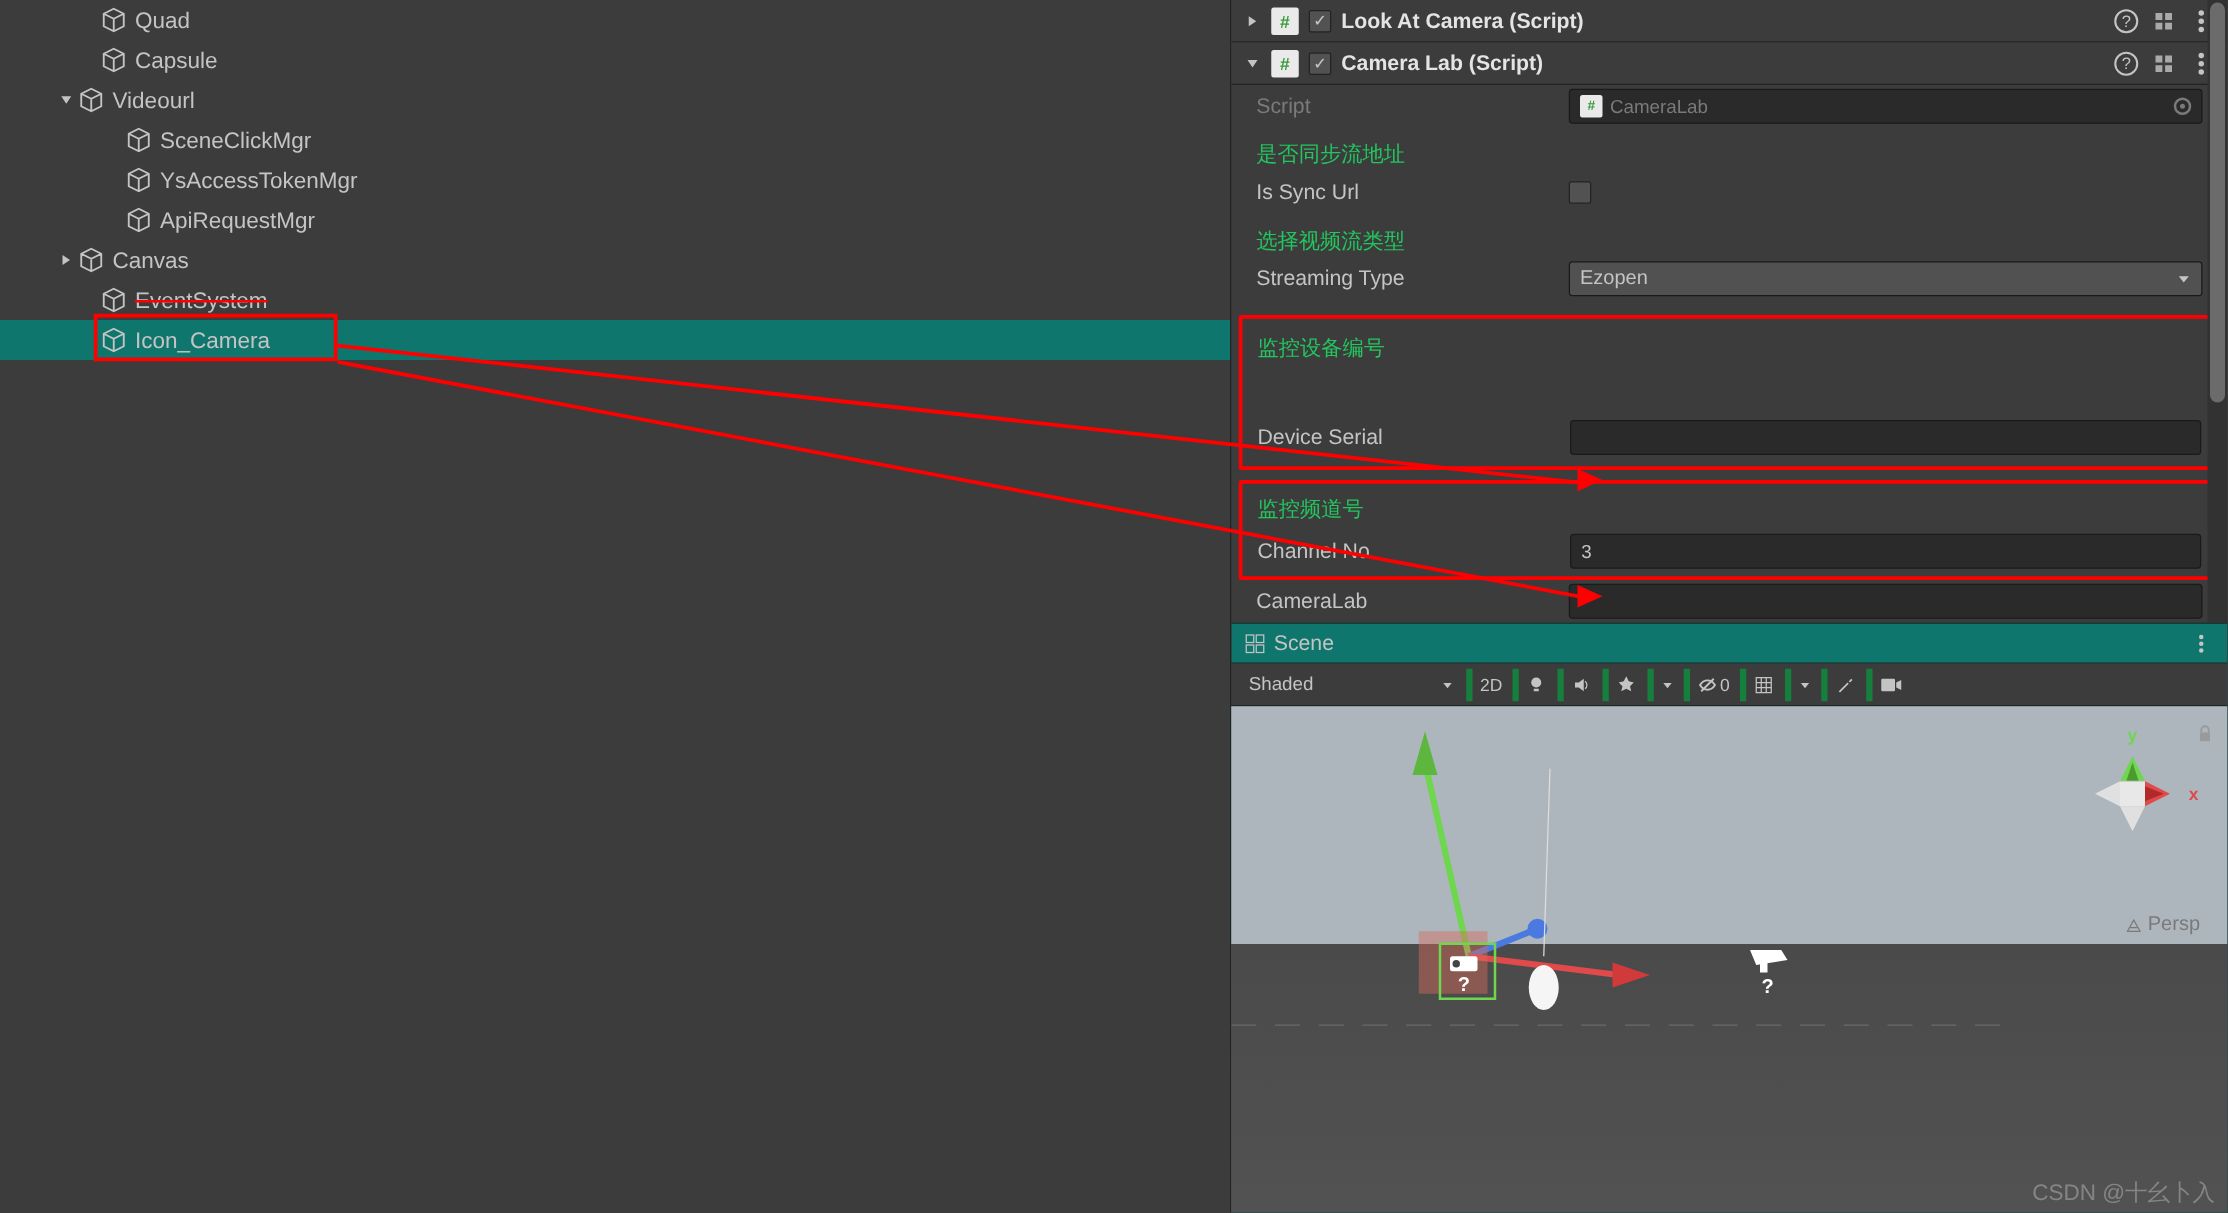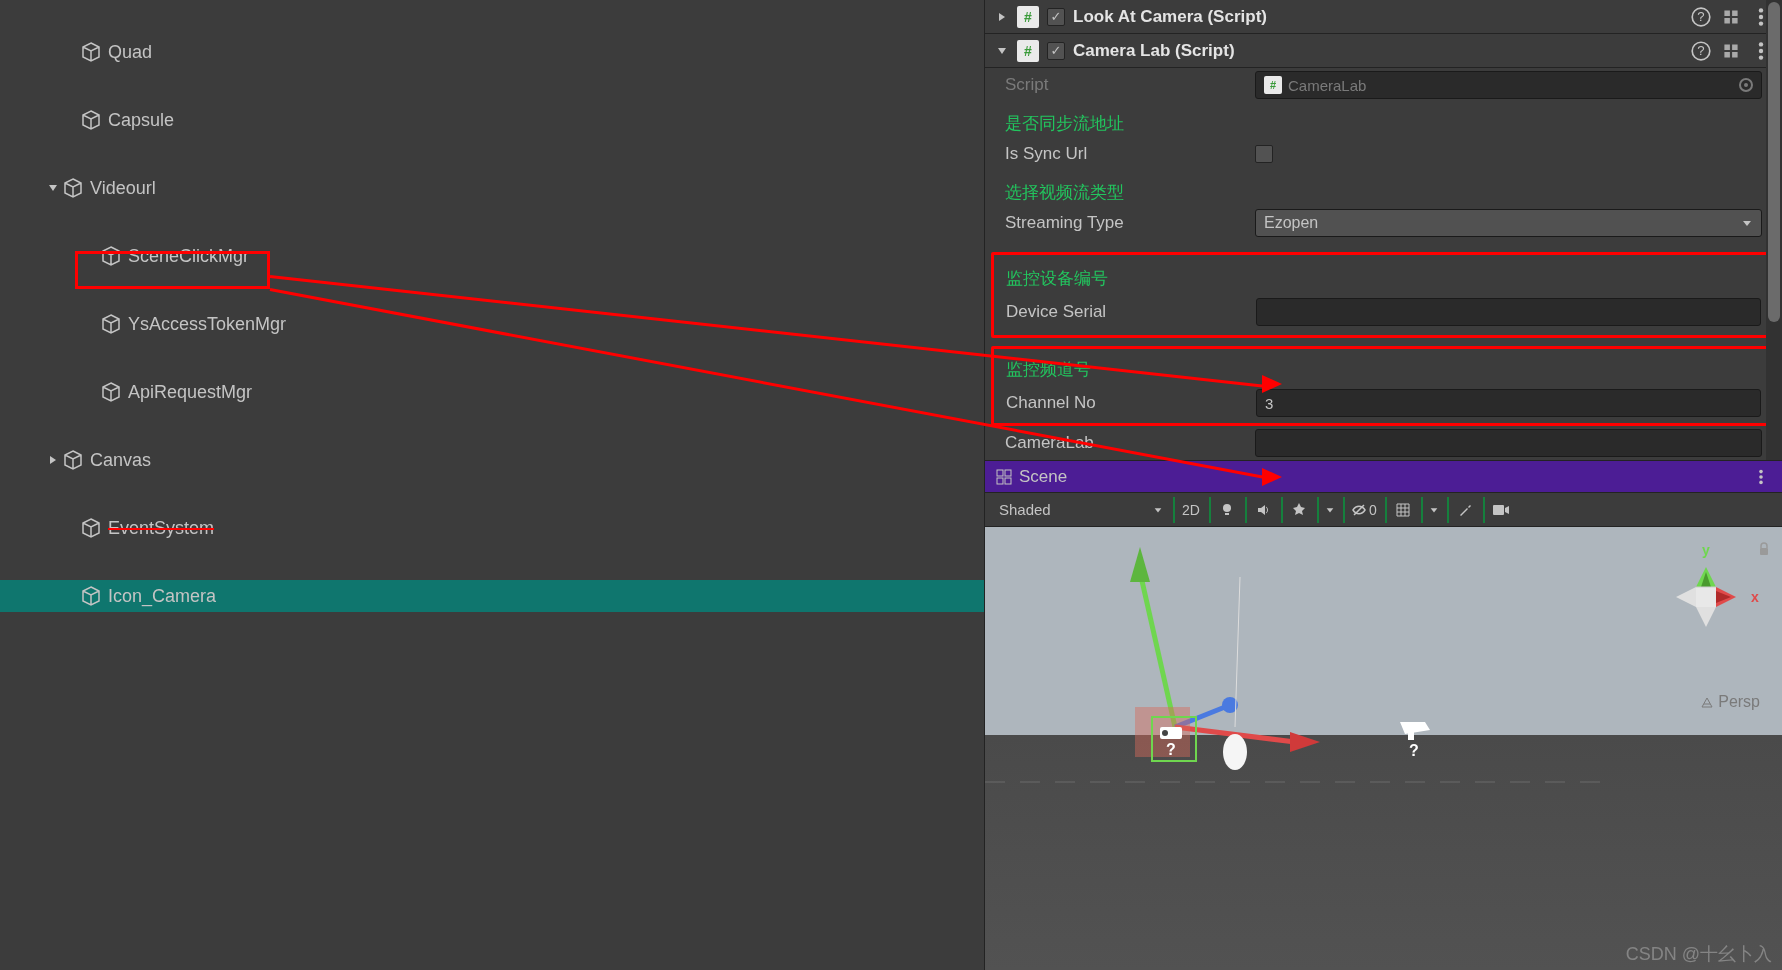--- a/index.html
+++ b/index.html
@@ -1,24 +1,24 @@
 <!DOCTYPE html>
 <html><head>
 <meta charset="utf-8">
 <style>
 * { margin: 0; padding: 0; box-sizing: border-box; font-family: Arial, sans-serif; }
 body { background: #3c3c3c; color: #c4c4c4; font-size: 15px; width: 1782px; height: 970px; overflow: hidden; position: relative; }
 .container { display: flex; width: 100%; height: 100%; }
 .hierarchy { width: 985px; background: #3c3c3c; border-right: 1px solid #232323; position: relative; }
 .inspector-scene { width: 797px; display: flex; flex-direction: column; }
 .inspector { flex: 0 0 auto; background: #3c3c3c; }
-.scene-panel { flex: 1; background: #4c1d95; border-top: 1px solid #232323; display: flex; flex-direction: column; }
-
-
-.tree-item { display: flex; align-items: center; height: 32px; color: #c4c4c4; cursor: pointer; margin-top: 36px; }
+.scene-panel { flex: 1; background: #0f766e; border-top: 1px solid #232323; display: flex; flex-direction: column; }
+
+
+.tree-item { display: flex; align-items: center; height: 32px; color: #c4c4c4; cursor: pointer; }
 .tree-item.selected { background: #0f766e; }
 .tree-indent { display: inline-block; }
 .tree-arrow { width: 14px; height: 14px; margin-right: 2px; }
 .tree-arrow svg { fill: #c4c4c4; }
 .cube-icon { width: 22px; height: 22px; margin-right: 6px; display: inline-flex; }
 .tree-label { font-size: 18px; }
 
 
 .component-header { display: flex; align-items: center; height: 34px; padding: 0 10px; border-bottom: 1px solid #232323; background: #3c3c3c; gap: 8px; }
 .comp-arrow { width: 14px; height: 14px; }
@@ -40,21 +40,21 @@
 .obj-target { width: 14px; height: 14px; border: 2px solid #7a7a7a; border-radius: 50%; position: relative; }
 .obj-target::after { content: ''; position: absolute; width: 4px; height: 4px; background: #7a7a7a; border-radius: 50%; top: 3px; left: 3px; }
 
 .red-box { border: 3px solid red; border-radius: 2px; }
 
 
 .scene-header { display: flex; align-items: center; height: 32px; padding: 0 10px; border-bottom: 1px solid #232323; justify-content: space-between; }
 .scene-title { display: flex; align-items: center; gap: 6px; }
 .scene-toolbar { display: flex; align-items: center; height: 34px; padding: 0 6px; border-bottom: 1px solid #232323; background: #3c3c3c; gap: 2px; }
 .tb-dd { height: 26px; background: #3c3c3c; border: none; color: #c4c4c4; padding: 0 8px; display: flex; align-items: center; gap: 6px; min-width: 180px; }
-.tb-btn { height: 26px; min-width: 34px; background: #3c3c3c; border-left: 2px solid #15803d; color: #c4c4c4; display: flex; align-items: center; justify-content: center; padding: 0 6px; font-size: 14px;}
+.tb-btn { height: 26px; min-width: 34px; background: #3c3c3c; border-left: 5px solid #15803d; color: #c4c4c4; display: flex; align-items: center; justify-content: center; padding: 0 6px; font-size: 14px;}
 .scene-viewport { flex: 1; position: relative; background: linear-gradient(to bottom, #aeb6bd 0%, #aeb6bd 47%, #4a4a4a 47%, #525252 100%); overflow: hidden; }
 
 
 .annot-line { position: absolute; background: red; height: 3px; transform-origin: left center; z-index: 20; }
 .arrow-head { position: absolute; width: 0; height: 0; border-top: 9px solid transparent; border-bottom: 9px solid transparent; border-left: 20px solid red; z-index: 21; }
 
 
 .insp-scroll { position: relative; max-height: 565px; overflow: hidden; }
 .scrollbar { position: absolute; right: 0; top: 0; width: 16px; height: 100%; background: #323232; }
 .scrollbar-thumb { position: absolute; right: 2px; width: 12px; background: #6b6b6b; border-radius: 6px; }
@@ -277,21 +277,21 @@
             </div>
           </div>
         </div>
 
         <div style="padding:4px 6px 4px 6px; margin-top:8px;">
           <div class="red-box" style="padding:6px 12px;">
             <div class="prop-row" style="padding:0;">
               <div class="prop-label header">监控设备编号</div>
               <div class="prop-value"></div>
             </div>
-            <div class="prop-row" style="padding:0;">
+            <div class="prop-row" style="padding:0;margin-top:38px;">
               <div class="prop-label">Device Serial</div>
               <div class="prop-value"><input class="prop-input" value="" style=""></div>
             </div>
           </div>
         </div>
 
         <div style="padding:4px 6px 0 6px;">
           <div class="red-box" style="padding:3px 12px;">
             <div class="prop-row" style="padding:0;">
               <div class="prop-label header">监控频道号</div>

